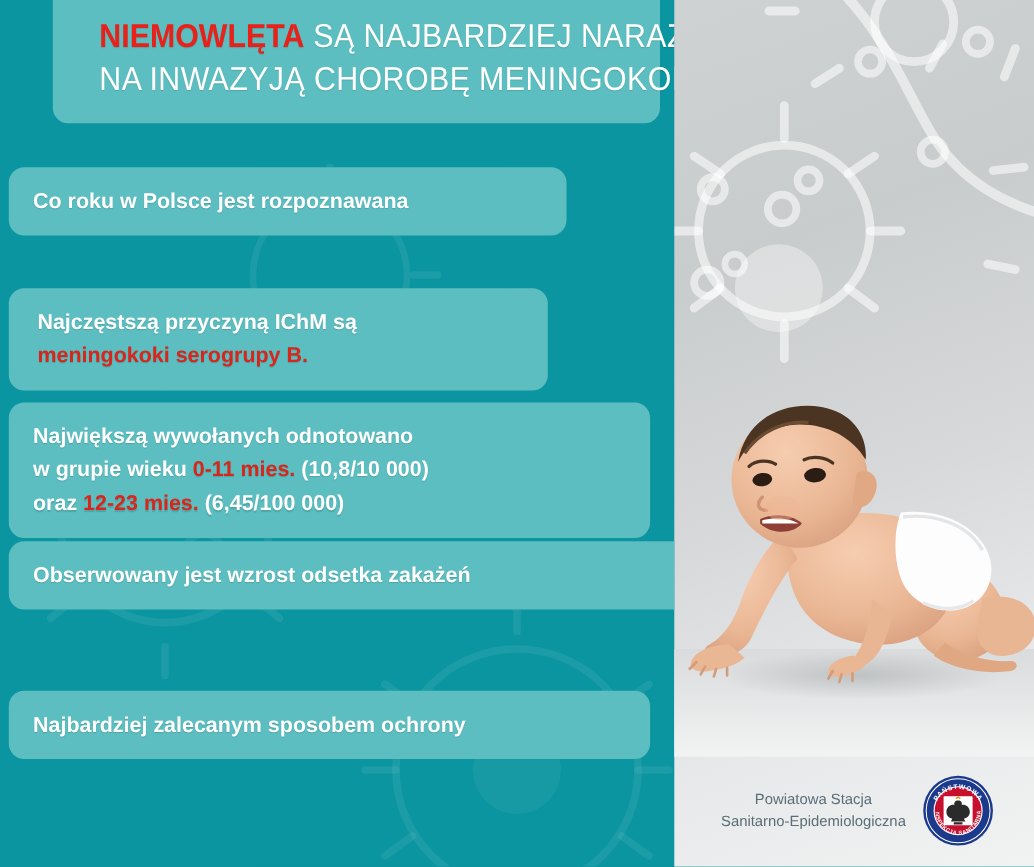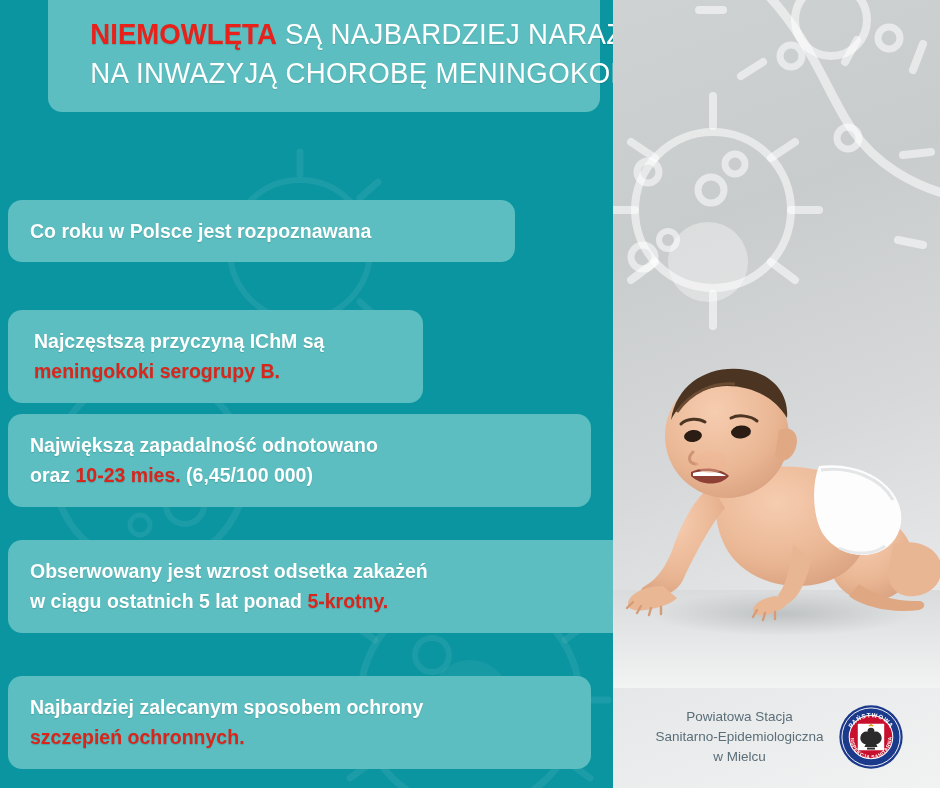--- a/index.html
+++ b/index.html
@@ -67,34 +67,33 @@
     letter-spacing:0px;
   }
 
   
   .card {
     position:absolute;
     left:8px;
     background:#5cbec0;
     border-radius:14px;
     padding:16px 20px 16px 22px;
-    margin-top:48px;
   }
   .card p {
     font-size:19.5px;
     font-weight:700;
     line-height:1.56;
     color:#ffffff;
     text-shadow:0 1px 1px rgba(0,0,0,0.14);
     white-space:nowrap;
   }
   .hl { color:#d9261c; }
 
   #card-1 { top:152px;  width:507px; }
-  #card-2 { top:262px;  width:415px; padding-left:26px; }
+  #card-2 { top:262px;  width:490px; padding-left:26px; }
   #card-3 { top:366px;  width:583px; }
   #card-4 { top:492px;  width:652px; }
   #card-5 { top:628px;  width:583px; }
 
   
   .right-panel {
     position:relative;
     width:327px; height:788px;
     flex:0 0 327px;
     background:linear-gradient(160deg,#cfd2d3 0%,#c9cccd 28%,#d6d8d9 55%,#e7e8e9 78%,#f1f2f2 100%);
@@ -163,30 +162,29 @@
       </div>
 
       <div class="card" id="card-1">
           <p><span>Co roku w Polsce jest rozpoznawana</span></p>
         </div>
       <div class="card" id="card-2">
           <p><span>Najczęstszą przyczyną IChM są</span></p>
           <p><span class="hl">meningokoki serogrupy B.</span></p>
         </div>
       <div class="card" id="card-3">
-          <p><span>Największą zapadalność odnotowano</span></p>
-          <p><span>oraz </span><span class="hl">10-23 mies.</span><span> (6,45/100 000)</span></p>
+          <p><span>Największą wywołanych odnotowano</span></p>
+          <p><span>w grupie wieku </span><span class="hl">0-11 mies.</span><span> (10,8/10 000)</span></p>
+          <p><span>oraz </span><span class="hl">12-23 mies.</span><span> (6,45/100 000)</span></p>
         </div>
       <div class="card" id="card-4">
           <p><span>Obserwowany jest wzrost odsetka zakażeń</span></p>
-          <p><span>w ciągu ostatnich 5 lat ponad </span><span class="hl">5-krotny.</span></p>
         </div>
       <div class="card" id="card-5">
           <p><span>Najbardziej zalecanym sposobem ochrony</span></p>
-          <p><span class="hl">szczepień ochronnych.</span></p>
         </div>
 
     </div>
   </div>
 
   <div class="right-panel">
 
     <svg class="right-germs" viewBox="0 0 327 788">
       <g stroke="#ffffff" stroke-opacity="0.55" fill="none" stroke-width="8" stroke-linecap="round">
         <circle cx="100" cy="210" r="78"></circle>
@@ -264,21 +262,20 @@
       <path d="M84 114 C96 108 114 110 122 118 C114 128 94 128 84 118 Z" fill="#8e4036"></path>
       <path d="M86 115 C96 112 112 113 119 118 L86 118 Z" fill="#ffffff"></path>
 
       <ellipse cx="104" cy="104" rx="16" ry="11" fill="#f0b695" opacity="0.45"></ellipse>
     </svg>
 
     <div class="footer">
       <div class="footer-text">
         <div>Powiatowa Stacja</div>
         <div>Sanitarno-Epidemiologiczna</div>
-        <div>w Mielcu</div>
       </div>
 
       <svg class="logo" width="66" height="66" viewBox="0 0 100 100">
         <defs>
           <path id="arcTop" d="M 16 54 A 34 34 0 0 1 84 54" fill="none"></path>
           <path id="arcBottom" d="M 19 52 A 31 31 0 0 0 81 52" fill="none"></path>
         </defs>
         <circle cx="50" cy="50" r="48" fill="#1c3a8c"></circle>
         <circle cx="50" cy="50" r="44" fill="none" stroke="#ffffff" stroke-width="1.4"></circle>
         <circle cx="50" cy="50" r="33" fill="#c8102e"></circle>

